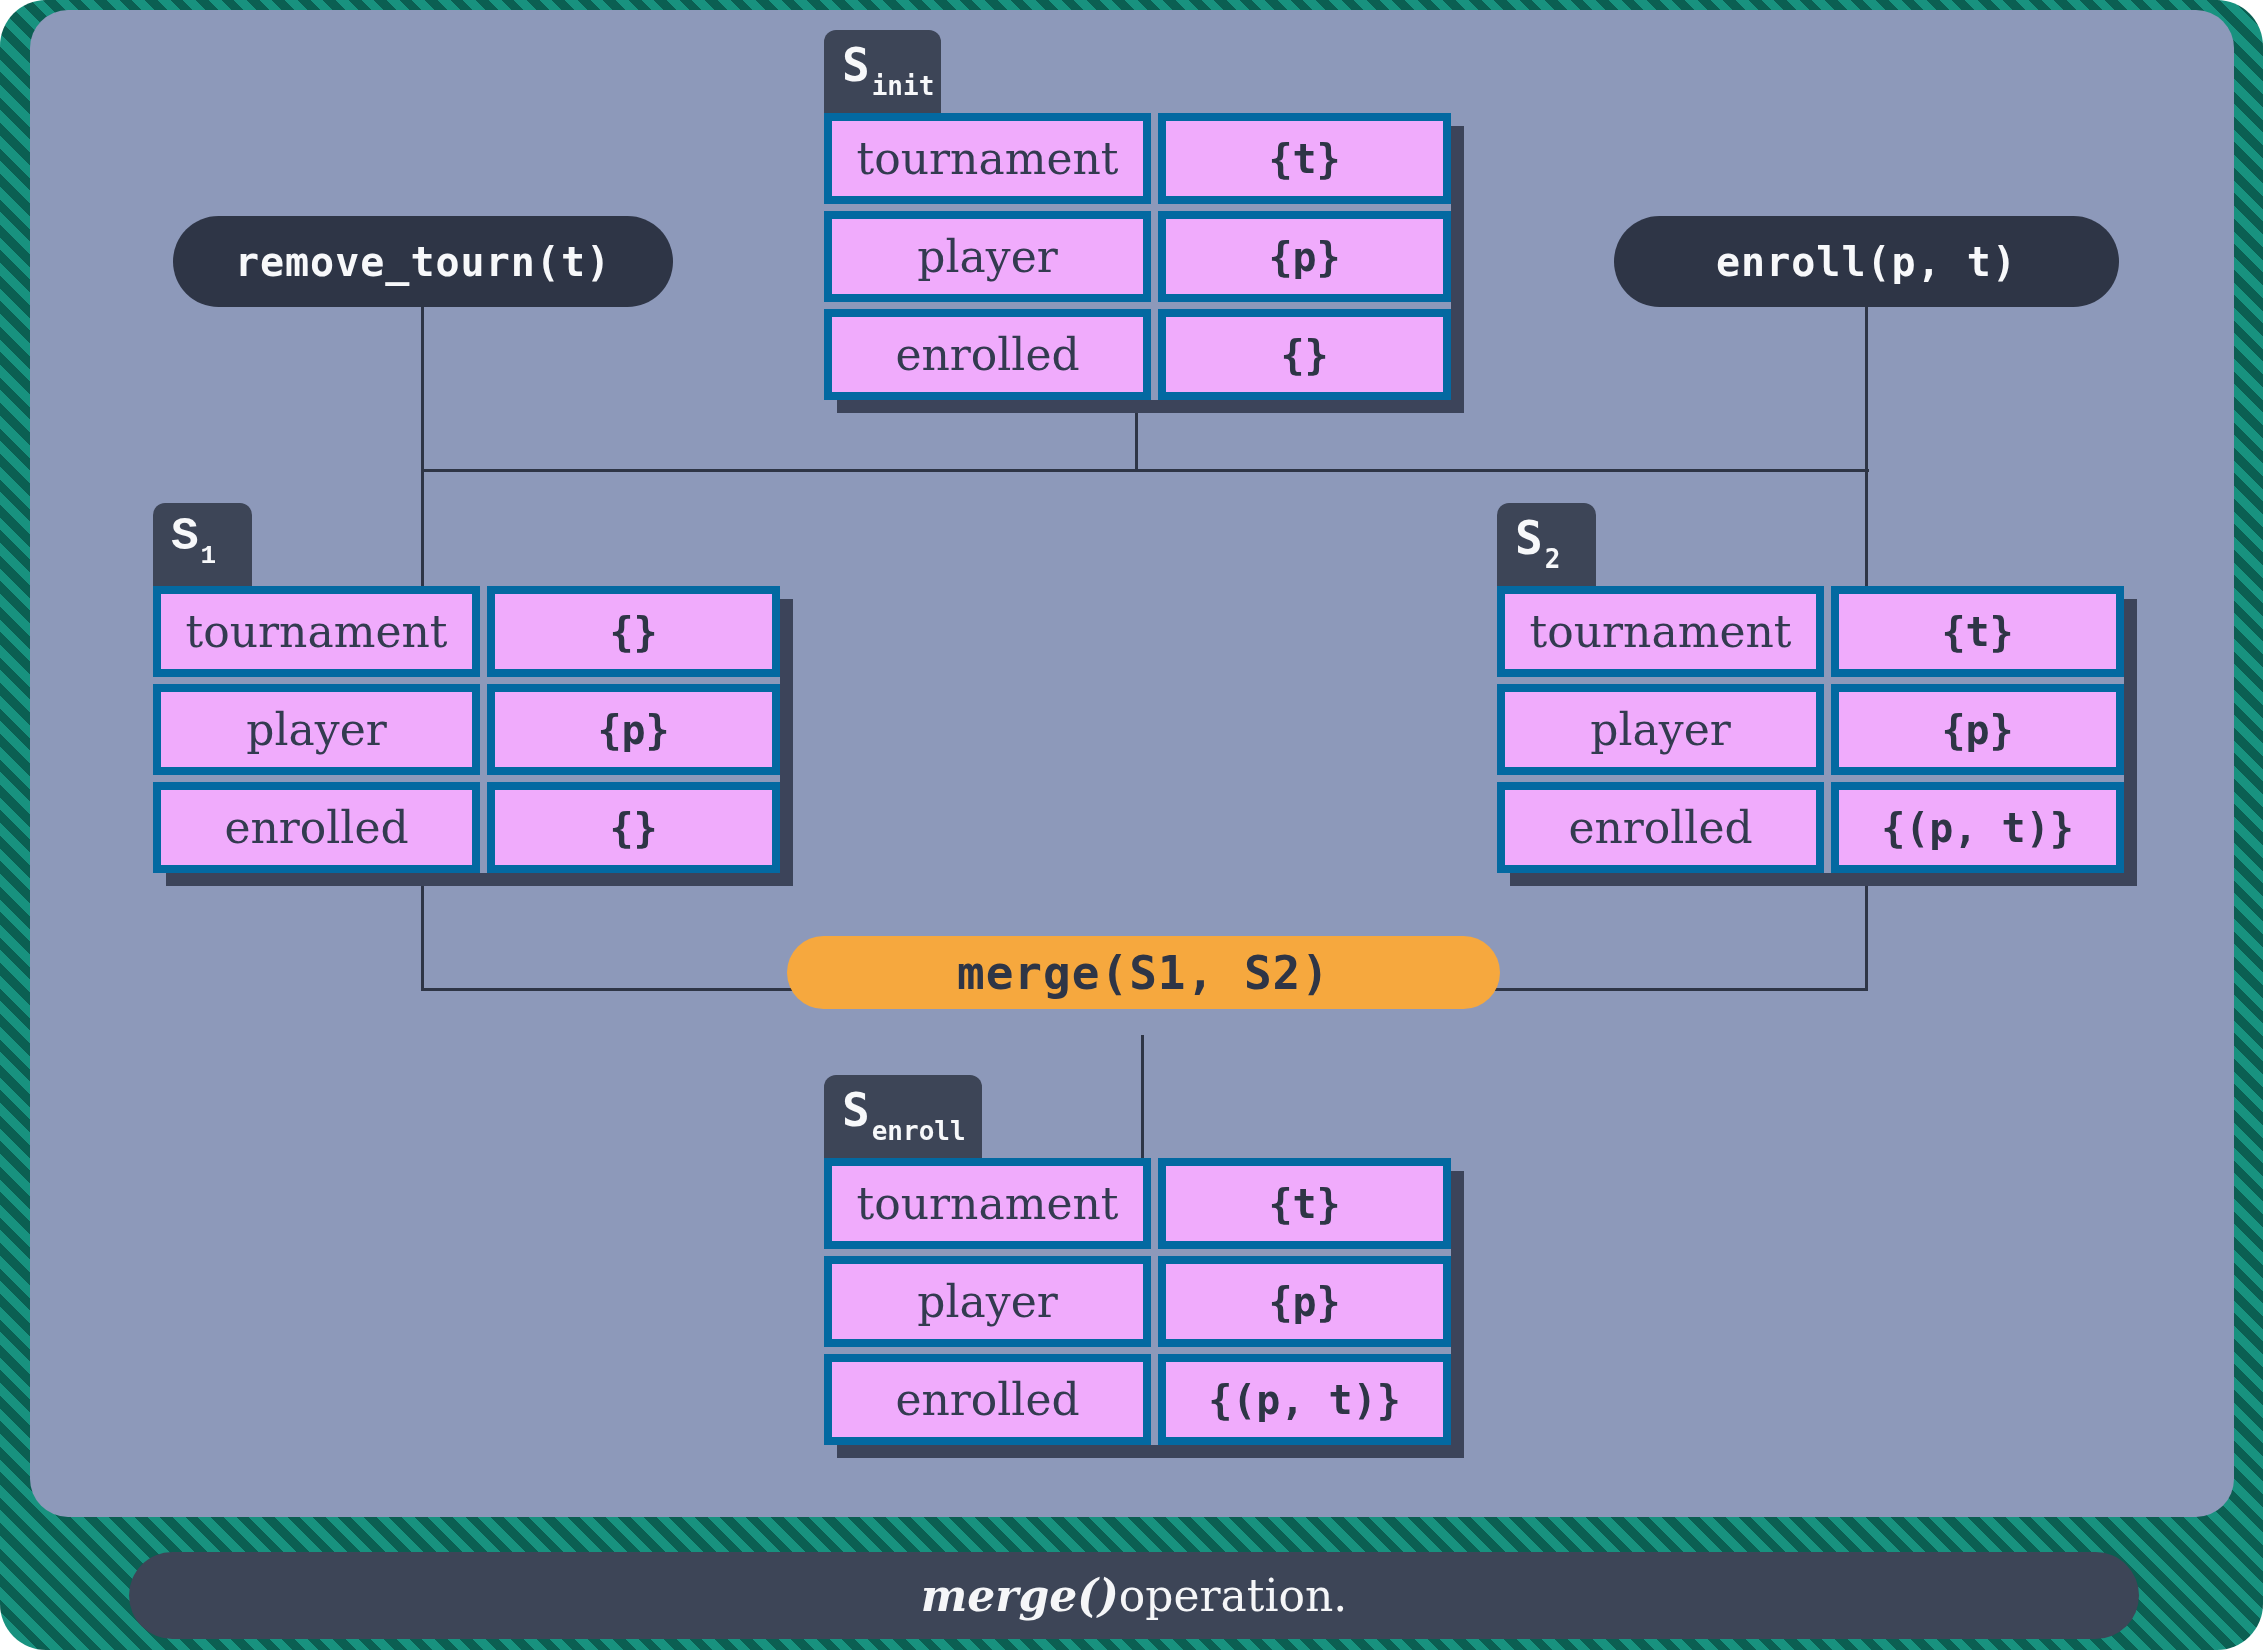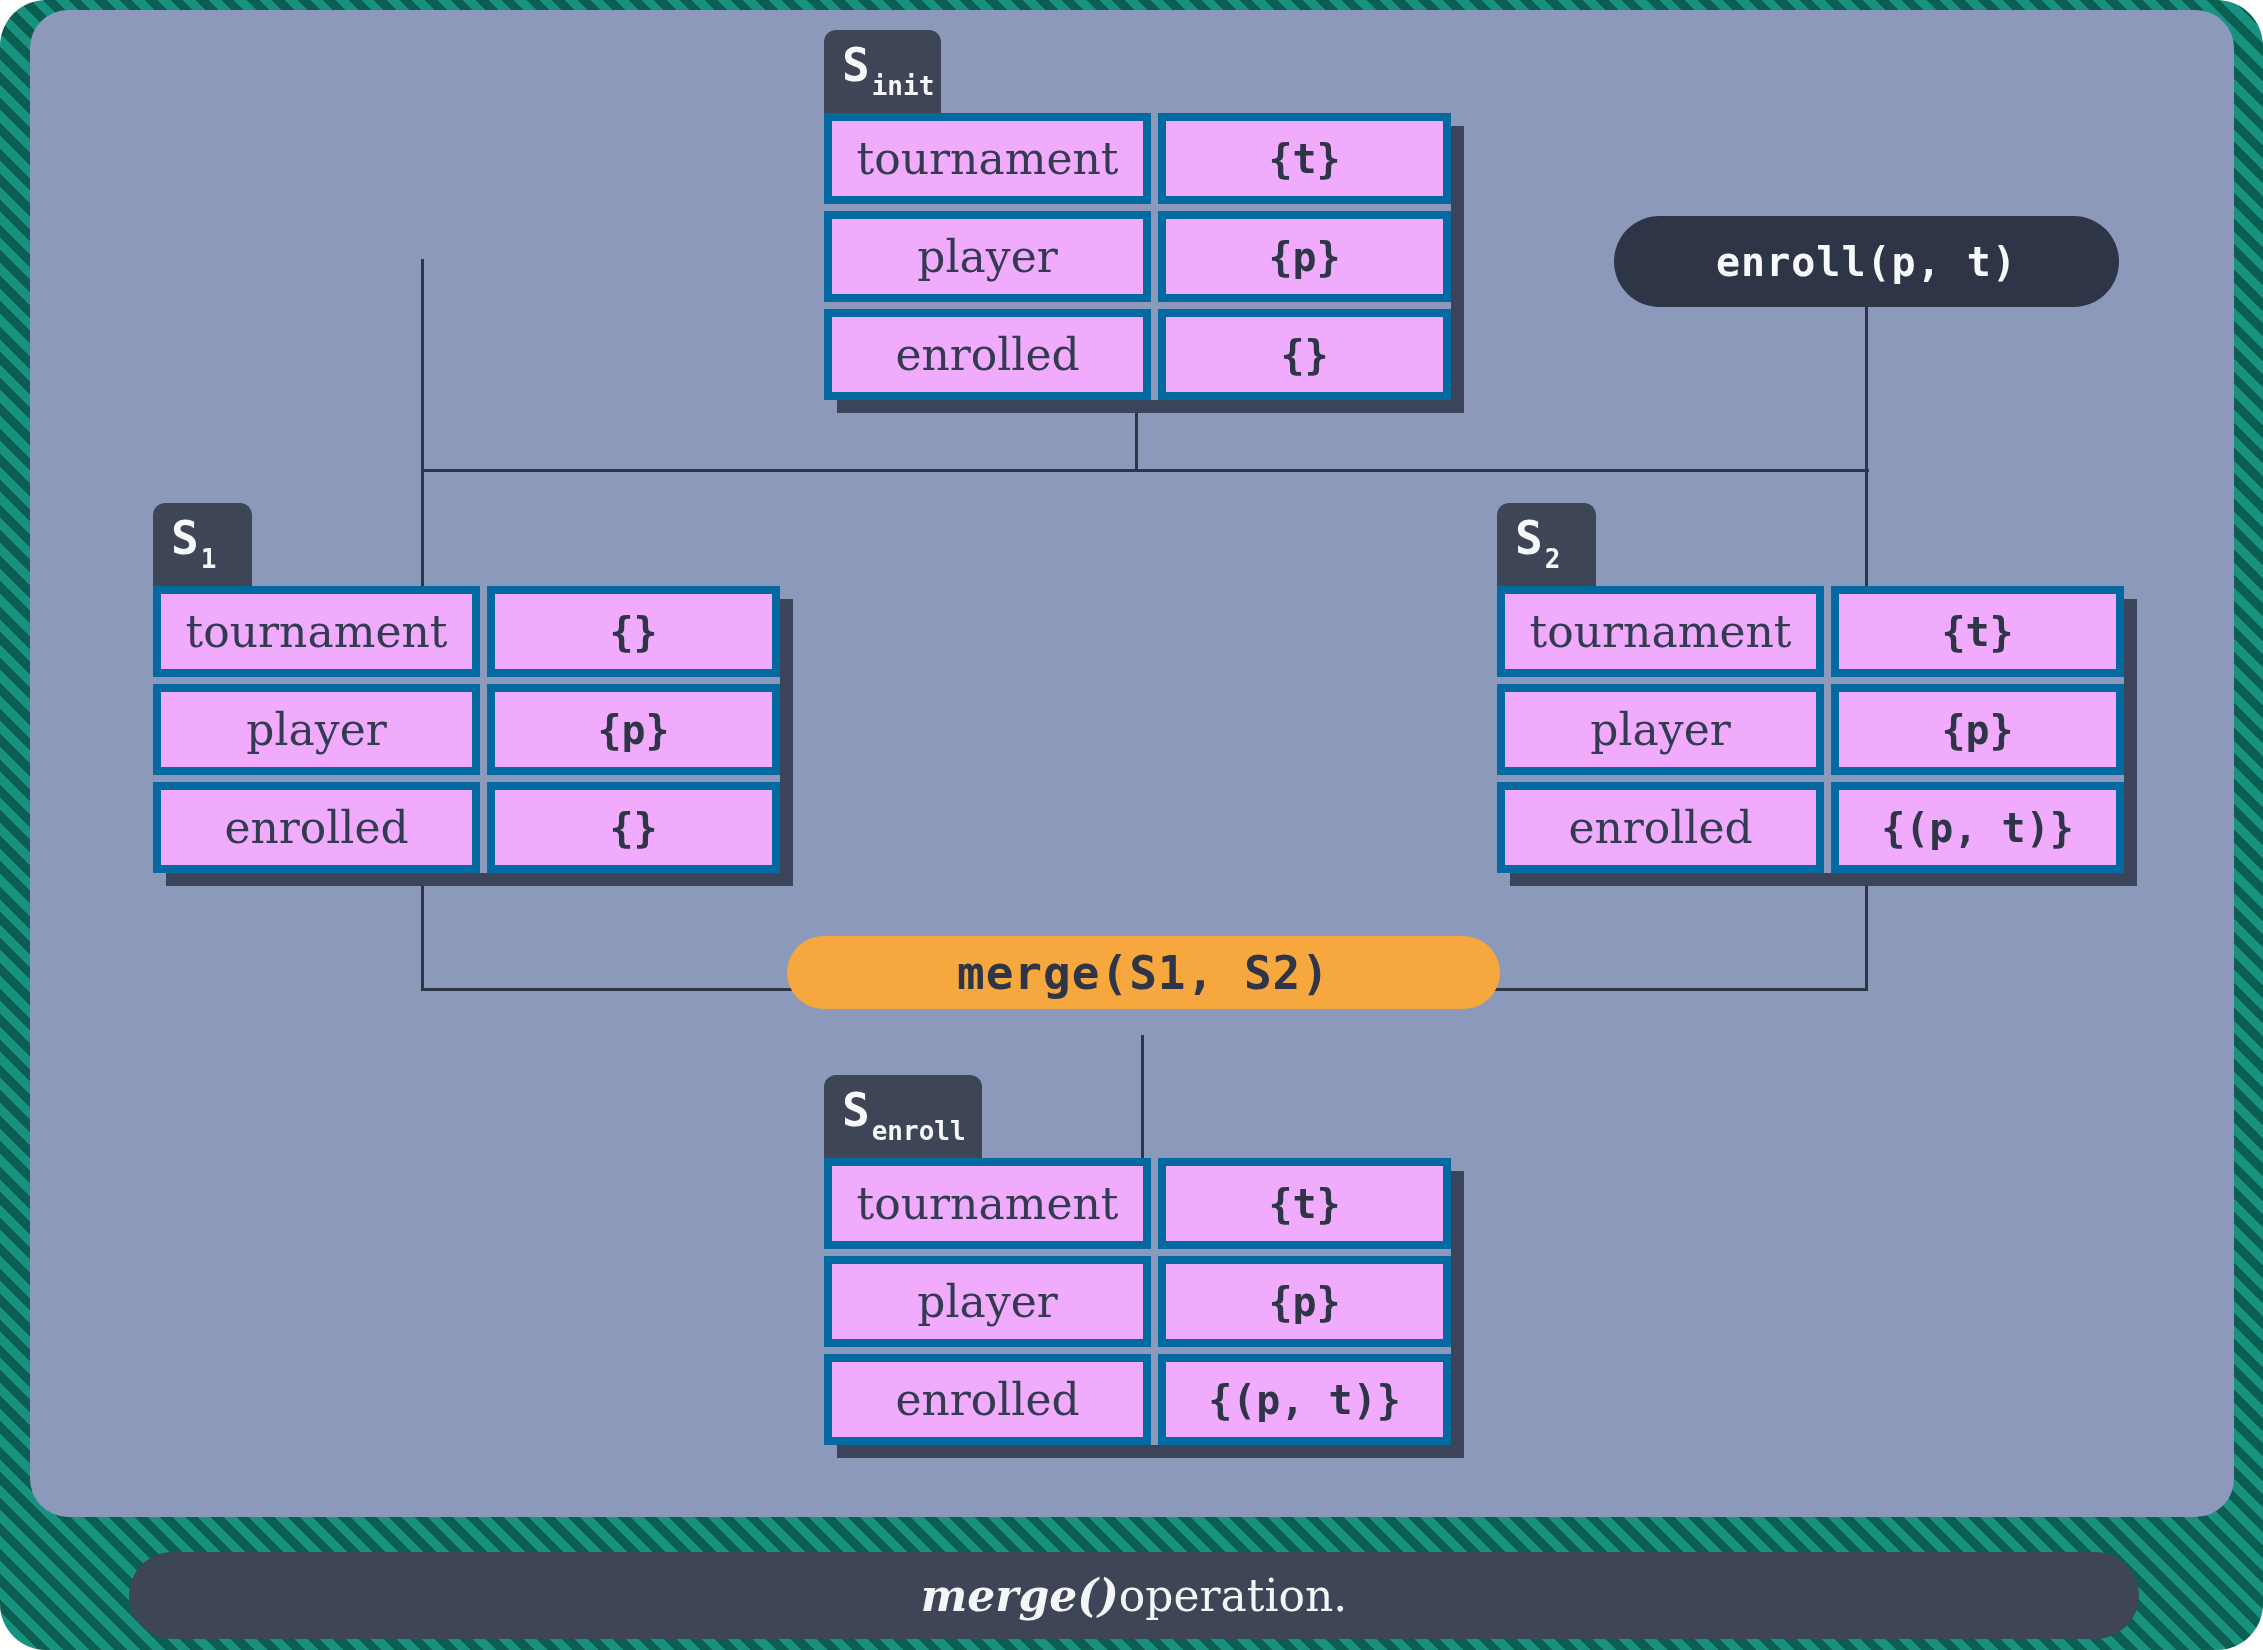--- a/index.html
+++ b/index.html
@@ -54,40 +54,43 @@
   <div class="line" style="left:1135px;top:396px;width:3px;height:75px;"></div>
   <div class="line" style="left:422px;top:469px;width:1447px;height:3px;"></div>
   <div class="line" style="left:421px;top:259px;width:3px;height:327px;"></div>
   <div class="line" style="left:1865px;top:259px;width:3px;height:327px;"></div>
   <div class="line" style="left:421px;top:869px;width:3px;height:121px;"></div>
   <div class="line" style="left:421px;top:988px;width:416px;height:3px;"></div>
   <div class="line" style="left:1865px;top:869px;width:3px;height:121px;"></div>
   <div class="line" style="left:1445px;top:988px;width:423px;height:3px;"></div>
   <div class="line" style="left:1141px;top:1035px;width:3px;height:129px;"></div>
 
+  <div class="pill" style="left:173px;top:216px;width:500px;height:91px;">
+    <span>remove_tourn(t)</span>
+  </div>
   <div class="pill" style="left:1614px;top:216px;width:505px;height:91px;">
     <span>enroll(p, t)</span>
   </div>
   <div class="pill orange" style="left:787px;top:936px;width:713px;height:73px;">
     <span>merge(S1, S2)</span>
   </div>
 
   <div class="tab" style="left:824px;top:30px;width:117px;height:83px;">
     <span class="tab-s">S</span><span class="tab-sub">init</span>
   </div>
   <div class="tbody" style="left:824px;top:113px;">
     <div class="cell key">tournament</div>
     <div class="cell val">{t}</div>
     <div class="cell key">player</div>
     <div class="cell val">{p}</div>
     <div class="cell key">enrolled</div>
     <div class="cell val">{}</div>
   </div>
 
-  <div class="tab" style="left:153px;top:503px;width:99px;height:83px;">
+  <div class="tab" style="left:153px;top:503px;width:99px;height:83px;font-family:Liberation Mono, monospace;">
     <span class="tab-s">S</span><span class="tab-sub">1</span>
   </div>
   <div class="tbody" style="left:153px;top:586px;">
     <div class="cell key">tournament</div>
     <div class="cell val">{}</div>
     <div class="cell key">player</div>
     <div class="cell val">{p}</div>
     <div class="cell key">enrolled</div>
     <div class="cell val">{}</div>
   </div>

